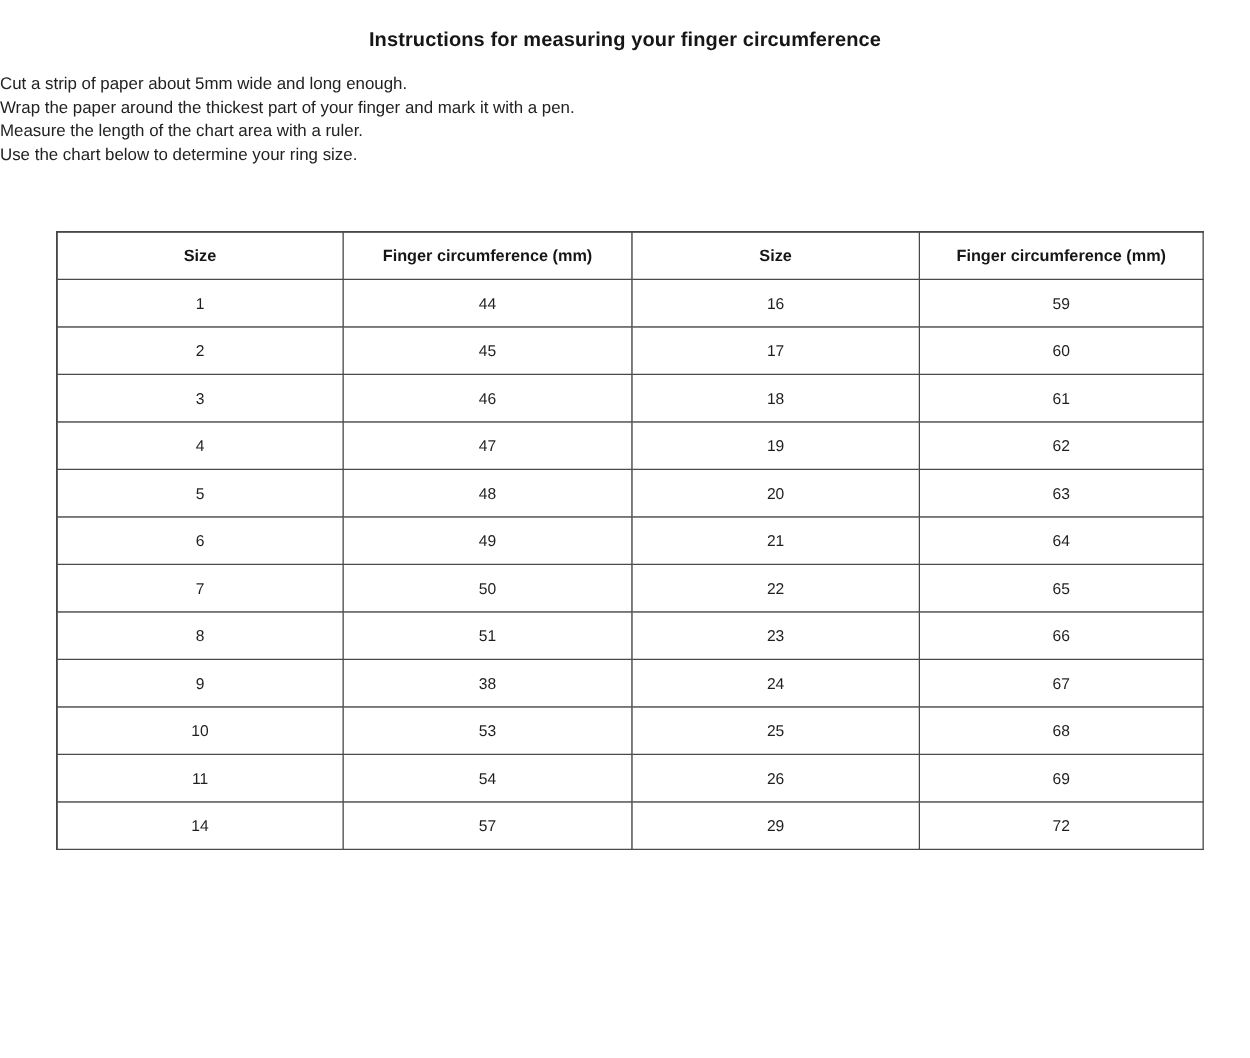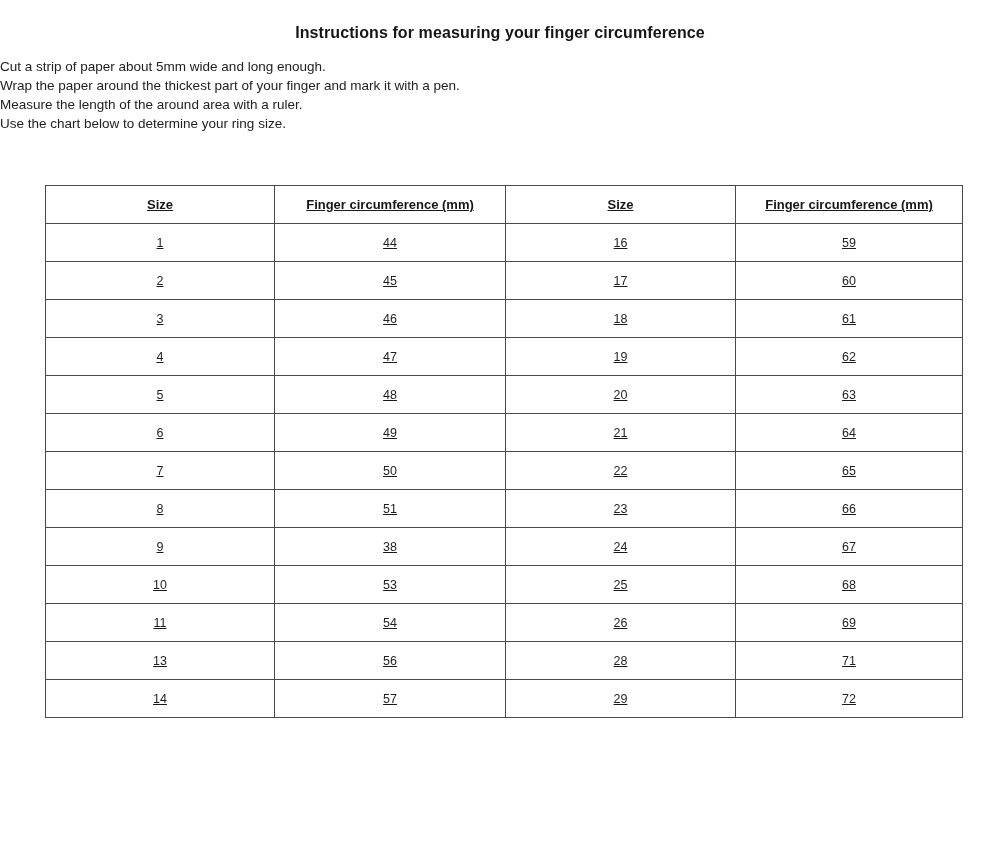--- a/index.html
+++ b/index.html
@@ -41,21 +41,20 @@
     height: 19px;
   }
   table.size-chart {
     position: absolute;
     left: 45px;
     top: 185px;
     width: 917px;
     border-collapse: collapse;
     table-layout: fixed;
     background: #000000;
-    text-decoration: underline;
   }
   table.size-chart th,
   table.size-chart td {
     border: 1px solid #4a4a4a;
     height: 38px;
     padding: 0;
     text-align: center;
     vertical-align: middle;
     background: #ffffff;
   }
@@ -77,21 +76,21 @@
 </head>
 <body>
 
 <div class="page">
 
   <div class="doc-title">Instructions for measuring your finger circumference</div>
 
   <div class="instructions">
     <div class="instruction-line">Cut a strip of paper about 5mm wide and long enough.</div>
     <div class="instruction-line">Wrap the paper around the thickest part of your finger and mark it with a pen.</div>
-    <div class="instruction-line">Measure the length of the around area with a ruler.</div>
+    <div class="instruction-line">Measure the length of the chart area with a ruler.</div>
     <div class="instruction-line">Use the chart below to determine your ring size.</div>
   </div>
 
   <table class="size-chart">
     <colgroup>
       <col class="c1">
         <col class="c2">
         <col class="c3">
         <col class="c4">
     </colgroup>
@@ -164,26 +163,20 @@
           <td>25</td>
           <td>68</td>
         </tr>
         <tr>
           <td>11</td>
           <td>54</td>
           <td>26</td>
           <td>69</td>
         </tr>
         <tr>
-          <td>13</td>
-          <td>56</td>
-          <td>28</td>
-          <td>71</td>
-        </tr>
-        <tr>
           <td>14</td>
           <td>57</td>
           <td>29</td>
           <td>72</td>
         </tr>
       </tbody>
   </table>
 
 </div>
 

